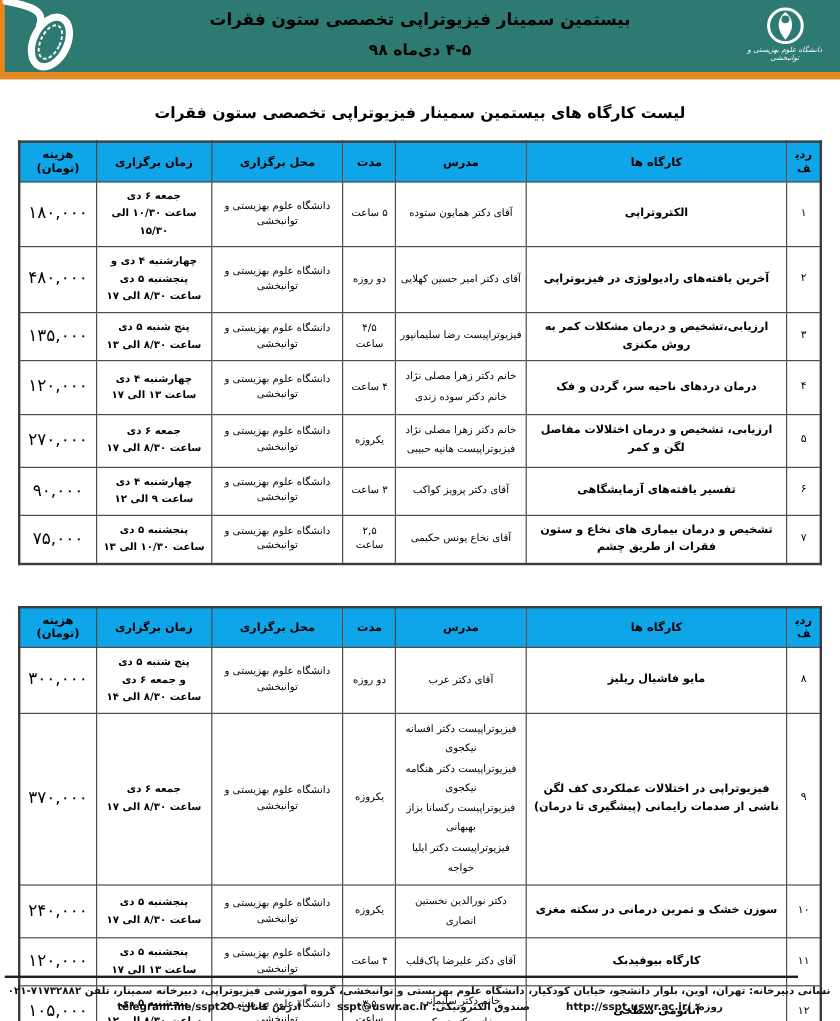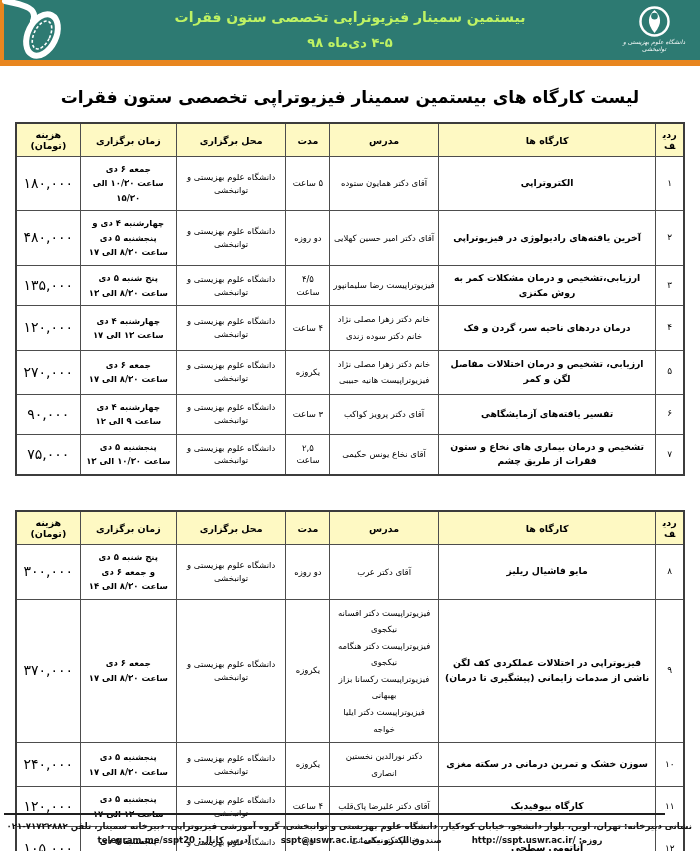--- a/index.html
+++ b/index.html
@@ -5,45 +5,45 @@
   html,body{margin:0;padding:0;background:#fff;}
   .page{
     width:700px;height:851px;position:relative;overflow:hidden;background:#ffffff;
     font-family:"DejaVu Sans",sans-serif;direction:rtl;margin:0 auto;
   }
   
   .banner{position:relative;height:66px;background:#2d7a72;}
   .orange-bar{position:absolute;left:0;right:0;bottom:0;height:6px;background:#e8861f;}
   .left-accent{position:absolute;left:0;top:0;width:4px;height:60px;background:#e8861f;z-index:1;}
   .swan{position:absolute;left:2px;top:0;width:78px;height:62px;z-index:2;}
-  .banner-text{position:absolute;left:90px;right:90px;top:0;text-align:center;color:#bef264;}
+  .banner-text{position:absolute;left:90px;right:90px;top:0;text-align:center;color:#000000;}
   .banner-title{font-size:14px;font-weight:bold;margin-top:9px;letter-spacing:0;}
   .banner-date{font-size:13px;font-weight:bold;margin-top:10px;}
   .uni-logo{position:absolute;right:12px;top:5px;width:68px;text-align:center;color:#fff;z-index:2;}
   .uni-logo svg{width:33px;height:33px;display:block;margin:0 auto;}
   .uni-name{font-size:6px;margin-top:1px;line-height:1.1;font-style:italic;opacity:.95;}
   
-  .page-title{text-align:center;font-size:17px;font-weight:bold;color:#000;margin:21px 0 12px 0;}
+  .page-title{text-align:center;font-size:13px;font-weight:bold;color:#000;margin:21px 0 12px 0;}
   
   table.wtable{
     width:670px;margin:15px 15px 0 15px;border-collapse:collapse;table-layout:fixed;
     border:2px solid #3c3c3c;
   }
   .wtable col:nth-child(1){width:4.2%;}   
   .wtable col:nth-child(2){width:32.6%;}  
   .wtable col:nth-child(3){width:16.2%;}  
   .wtable col:nth-child(4){width:6.6%;}   
   .wtable col:nth-child(5){width:16.4%;}  
   .wtable col:nth-child(6){width:14.4%;}  
   .wtable col:nth-child(7){width:9.6%;}   
   .wtable th,.wtable td{
     border:1px solid #4d4d4d;vertical-align:middle;text-align:center;
     padding:5px 3px;color:#000;word-wrap:break-word;
   }
-  .wtable th{background:#fef9c3;font-size:9.5px;font-weight:bold;height:14px;}
+  .wtable th{background:#0ea5e9;font-size:9.5px;font-weight:bold;height:14px;}
   .wtable td{font-size:8.5px;line-height:1.5;}
   td.c-workshop{font-weight:bold;font-size:9.3px;line-height:1.6;}
   td.c-time{font-weight:bold;}
   td.c-time div{line-height:1.7;}
   td.c-cost{font-weight:normal;font-size:14px;}
   td.c-instr div{line-height:1.95;}
   td.c-num{font-size:9px;}
   table.t2{margin-top:34px;}
   
   footer{position:absolute;left:0;right:0;bottom:6px;}

